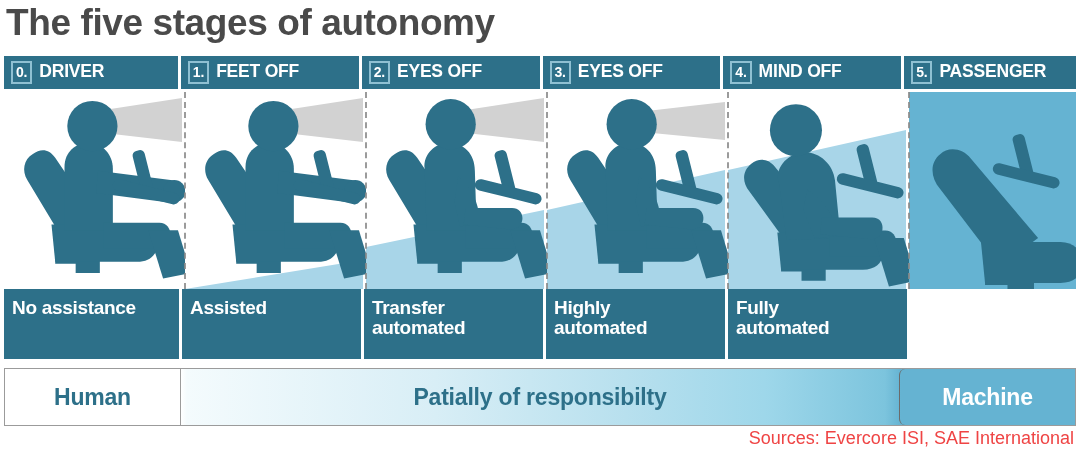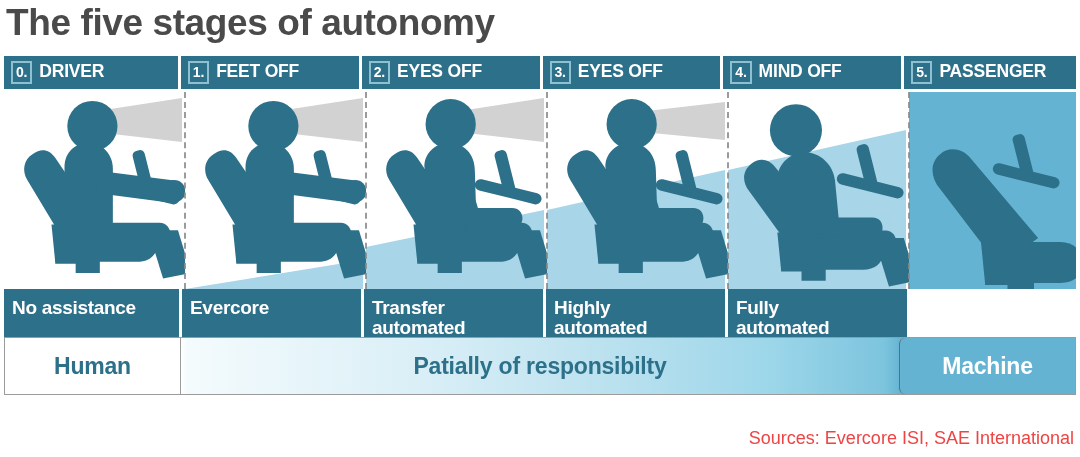--- a/index.html
+++ b/index.html
@@ -51,21 +51,21 @@
   .desc-cell{
     background:#2d7089;color:#ffffff;box-sizing:border-box;
     padding:9px 10px 0 8px;margin-right:3px;height:70px;
     font-size:19px;font-weight:bold;line-height:1.06;letter-spacing:-0.3px;
   }
   .desc-cell:last-child{margin-right:0;}
   .desc-cell.tint{background:#2d7089;}
 
   
   .resp-bar{
-    position:absolute;left:4px;top:337px;width:1072px;height:58px;
+    position:absolute;left:4px;top:368px;width:1072px;height:58px;
     border:1px solid #9b9b9b;box-sizing:border-box;display:flex;
     background:linear-gradient(to right,
       #ffffff 0px, #ffffff 176px,
       #f4fbfd 182px, #d8eef6 430px,
       #b8e0ee 620px, #9ed7ea 760px,
       #7cc4dd 880px, #65b3d2 896px, #65b3d2 1072px);
   }
   .resp-seg{
     display:flex;align-items:center;justify-content:center;
     height:56px;box-sizing:border-box;
@@ -243,21 +243,21 @@
   <div class="vdiv" style="left:365px"></div>
   <div class="vdiv" style="left:546px"></div>
   <div class="vdiv" style="left:727px"></div>
   <div class="vdiv" style="left:908px"></div>
 
   <div class="desc-band">
     <div class="desc-cell" style="width:175px">
       <div>No assistance</div>
     </div>
     <div class="desc-cell" style="width:179px">
-      <div>Evercore</div>
+      <div>Assisted</div>
     </div>
     <div class="desc-cell" style="width:179px">
       <div>Transfer</div>
       <div>automated</div>
     </div>
     <div class="desc-cell" style="width:179px">
       <div>Highly</div>
       <div>automated</div>
     </div>
     <div class="desc-cell" style="width:179px">

